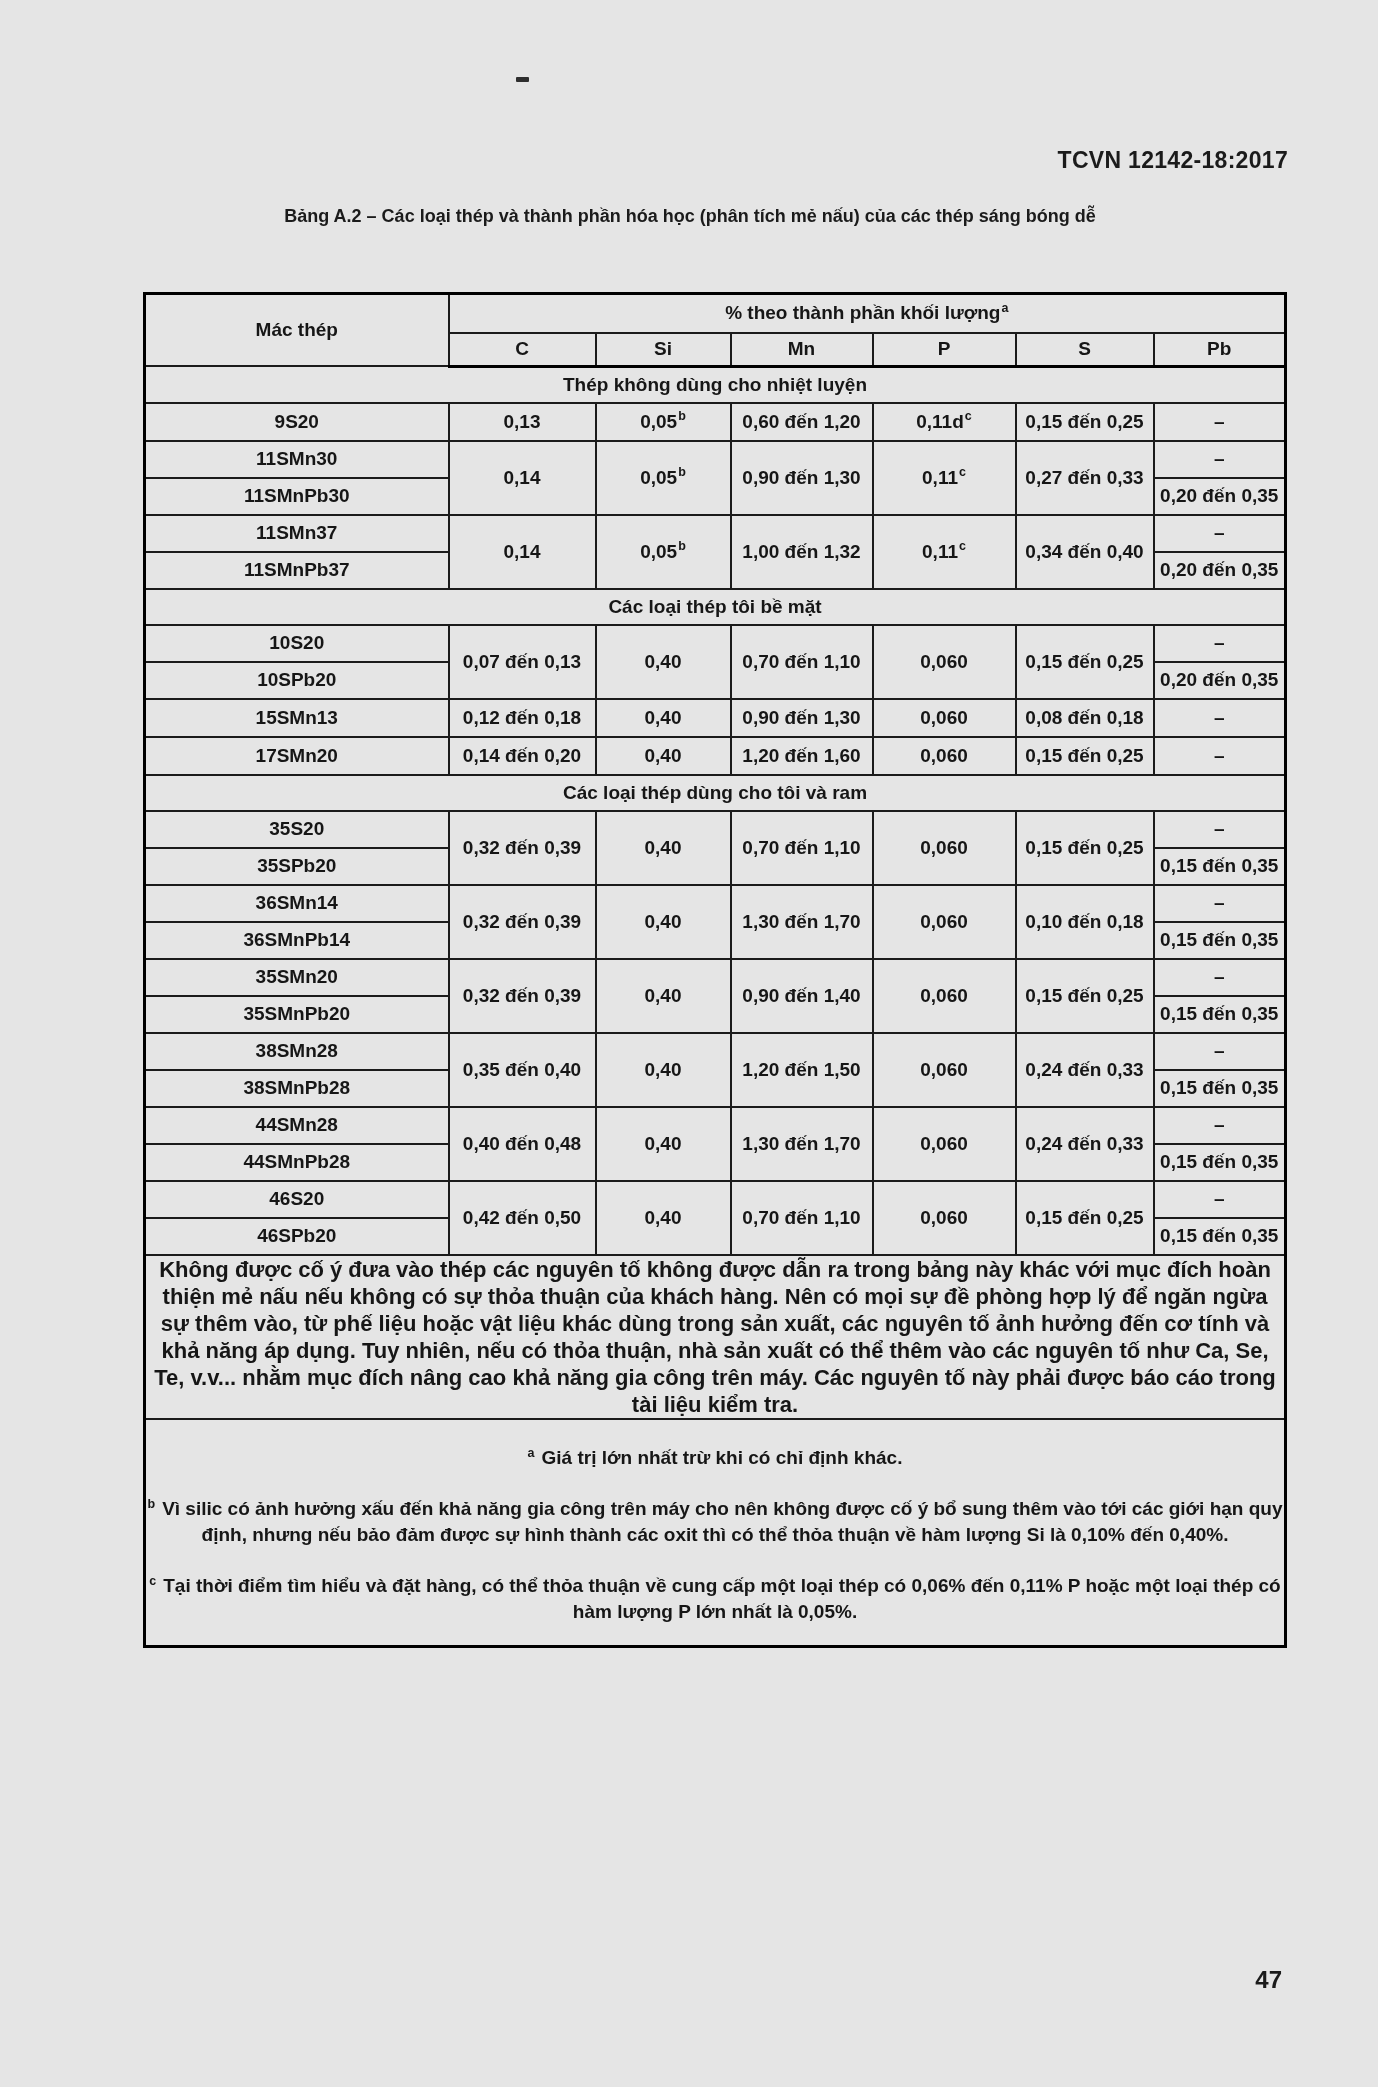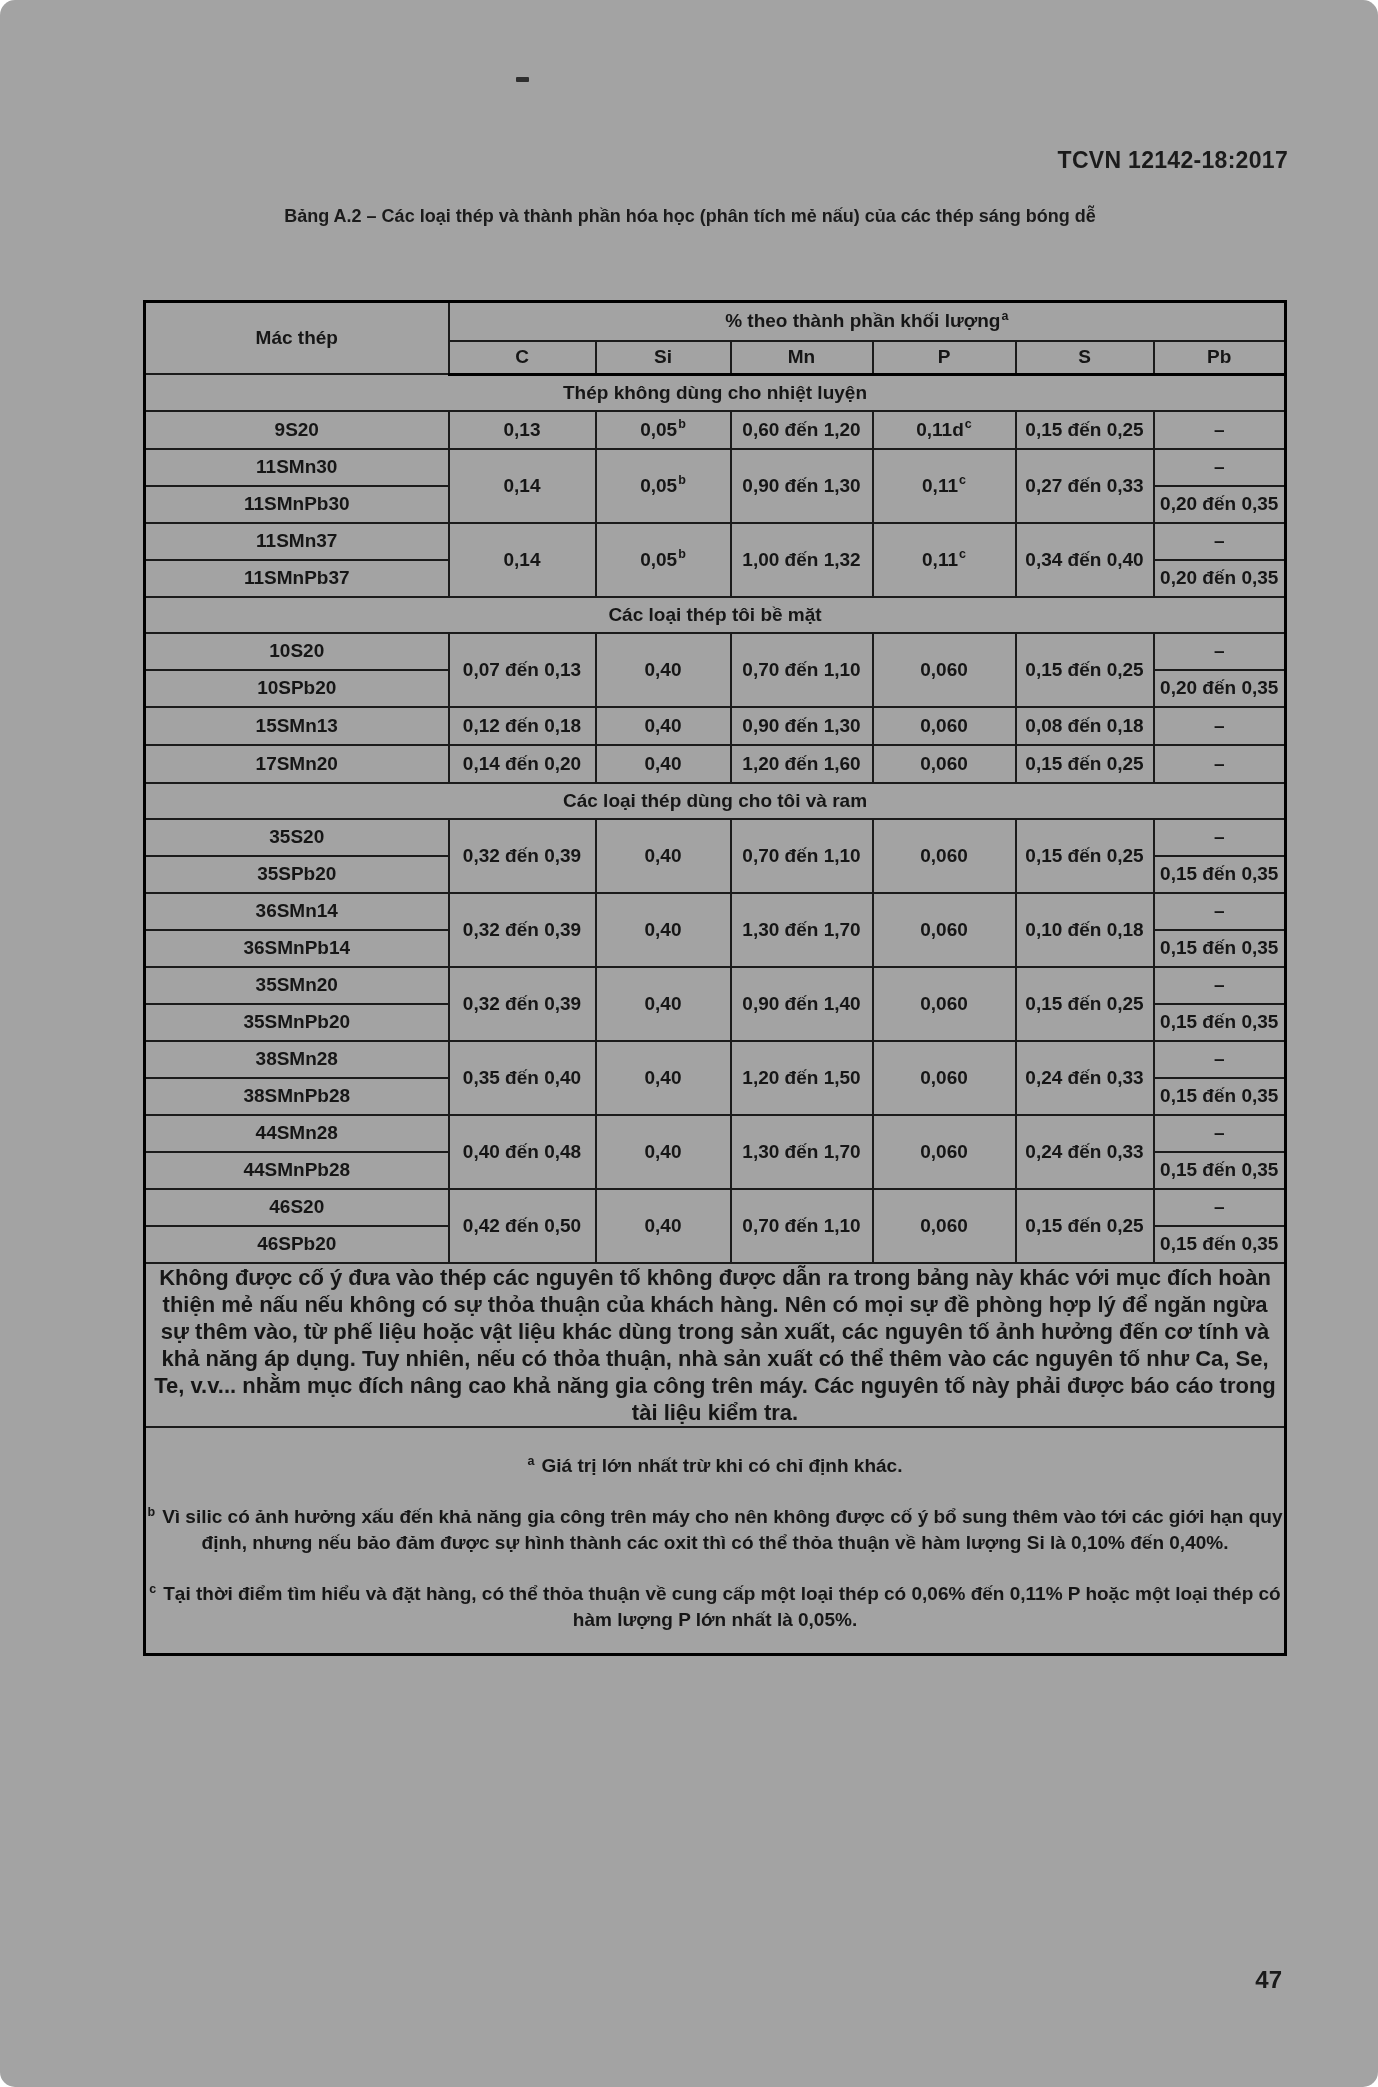--- a/index.html
+++ b/index.html
@@ -1,37 +1,36 @@
 <!DOCTYPE html>
 <html lang="vi"><head>
 <meta charset="utf-8">
 <style>
   html,body{margin:0;padding:0;background:#ffffff;}
   .page{
     position:relative;
     width:1378px;height:2087px;
-    background:#a3a3a3;
+    background:#e5e5e5;
     font-family:"Liberation Sans", sans-serif;
     color:#1b1b1b;
     overflow:hidden;
-    border-radius:15px;
   }
   .artifact-dash{
     position:absolute;left:516px;top:77px;
     width:13px;height:5px;background:#2e2e2e;border-radius:1px;
   }
   .doc-code{
     position:absolute;top:147px;right:90px;
     font-size:23px;font-weight:bold;letter-spacing:.3px;
   }
   .table-title{
     position:absolute;top:194px;left:99px;width:1182px;
     text-align:center;font-size:18px;font-weight:bold;line-height:45px;
   }
-  .table-wrap{position:absolute;top:300px;left:143px;width:1141px;}
+  .table-wrap{position:absolute;top:292px;left:143px;width:1141px;}
   table.steel{
     border-collapse:collapse;table-layout:fixed;width:1141px;
     border:3px solid #000;
     font-size:19px;font-weight:bold;color:#161616;
   }
   table.steel th,table.steel td{
     border:2px solid #1b1b1b;
     padding:0;text-align:center;vertical-align:middle;
     overflow:hidden;
   }

